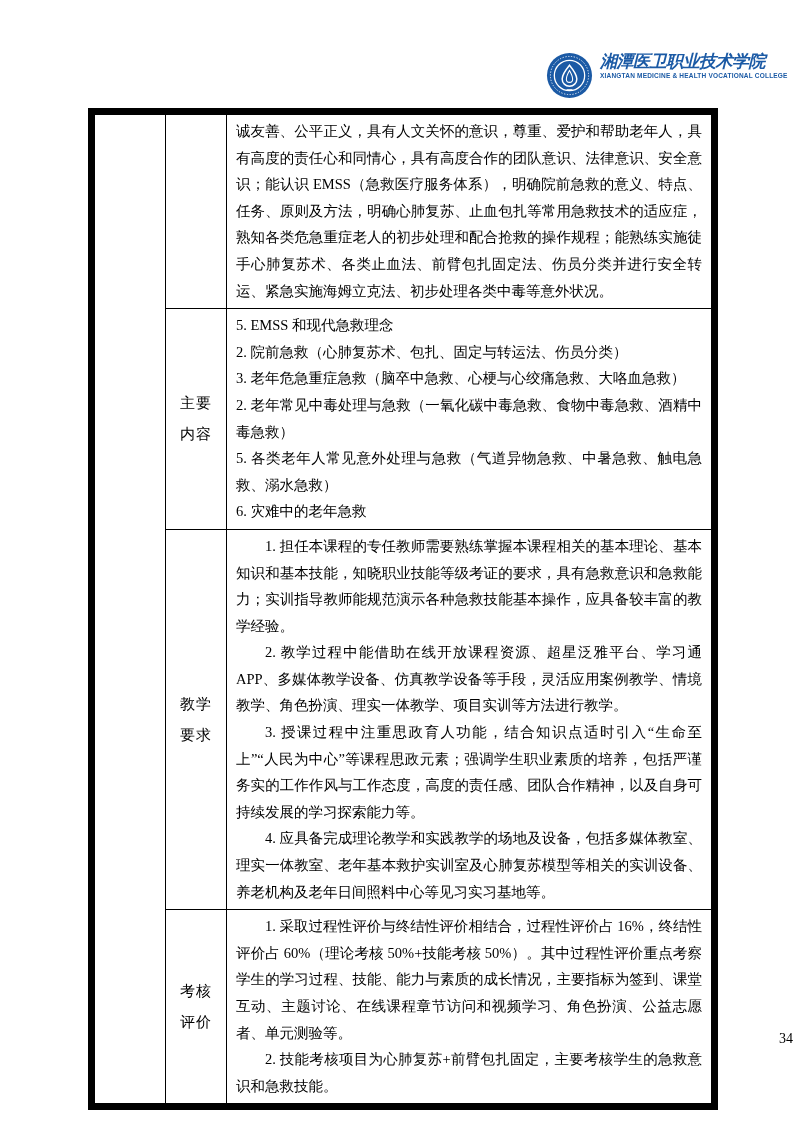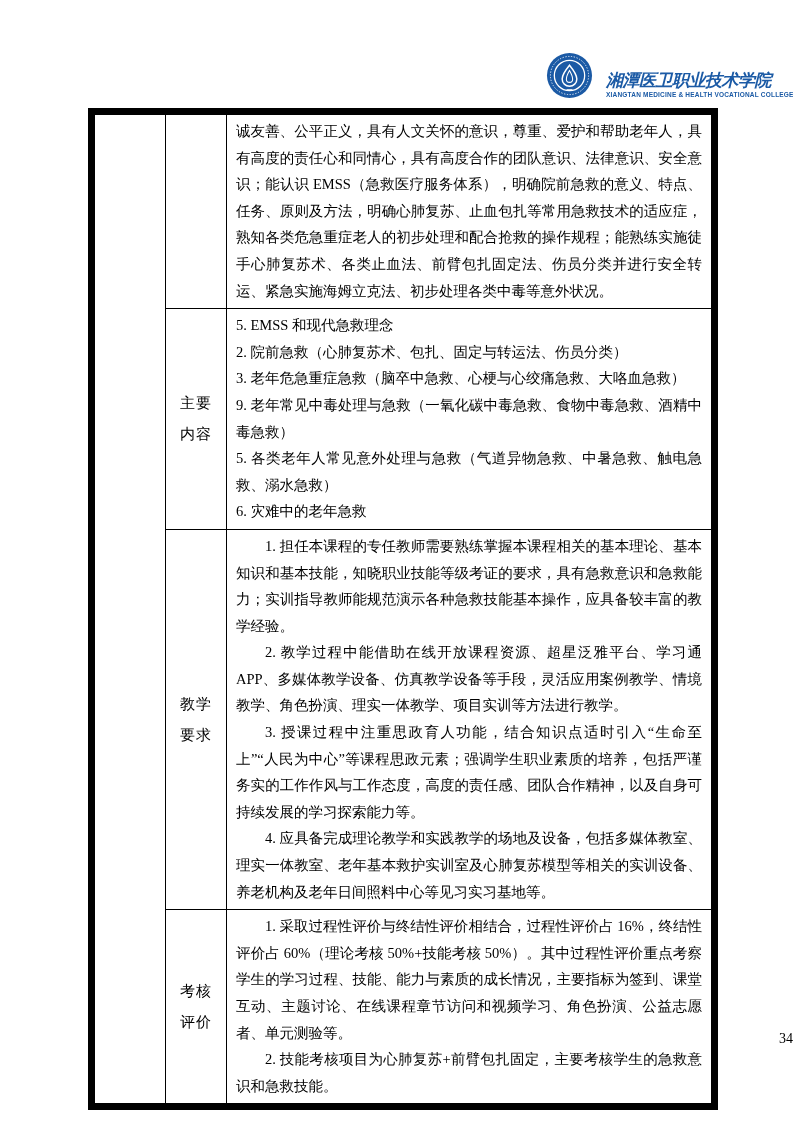--- a/index.html
+++ b/index.html
@@ -13,22 +13,22 @@
     color: #000;
     overflow: hidden;
   }
 
   
   .logo {
     position: absolute;
     left: 546px;
     top: 52px;
     display: flex;
-    align-items: flex-end;
-    gap: 13px;
+    align-items: flex-start;
+    gap: 7px;
   }
   .emblem { width: 47px; height: 47px; flex: 0 0 auto; }
   .logo-text { display: flex; flex-direction: column; justify-content: center; }
   .logo-zh {
     color: var(--brand, #1b5aa5);
     font-size: 17px;
     font-weight: bold;
     font-style: italic;
     letter-spacing: -0.5px;
     white-space: nowrap;
@@ -121,21 +121,21 @@
     <tr class="r2">
       <td class="col-label">
         <span class="label-line">主要</span>
         <span class="label-line">内容</span>
       </td>
       <td class="col-content">
         <div class="cell-inner">
           <p>5. EMSS 和现代急救理念</p>
           <p>2. 院前急救（心肺复苏术、包扎、固定与转运法、伤员分类）</p>
           <p>3. 老年危急重症急救（脑卒中急救、心梗与心绞痛急救、大咯血急救）</p>
-          <p>9. 老年常见中毒处理与急救（一氧化碳中毒急救、食物中毒急救、酒精中毒急救）</p>
+          <p>2. 老年常见中毒处理与急救（一氧化碳中毒急救、食物中毒急救、酒精中毒急救）</p>
           <p>5. 各类老年人常见意外处理与急救（气道异物急救、中暑急救、触电急救、溺水急救）</p>
           <p>6. 灾难中的老年急救</p>
         </div>
       </td>
     </tr>
     <tr class="r3">
       <td class="col-label">
         <span class="label-line">教学</span>
         <span class="label-line">要求</span>
       </td>

